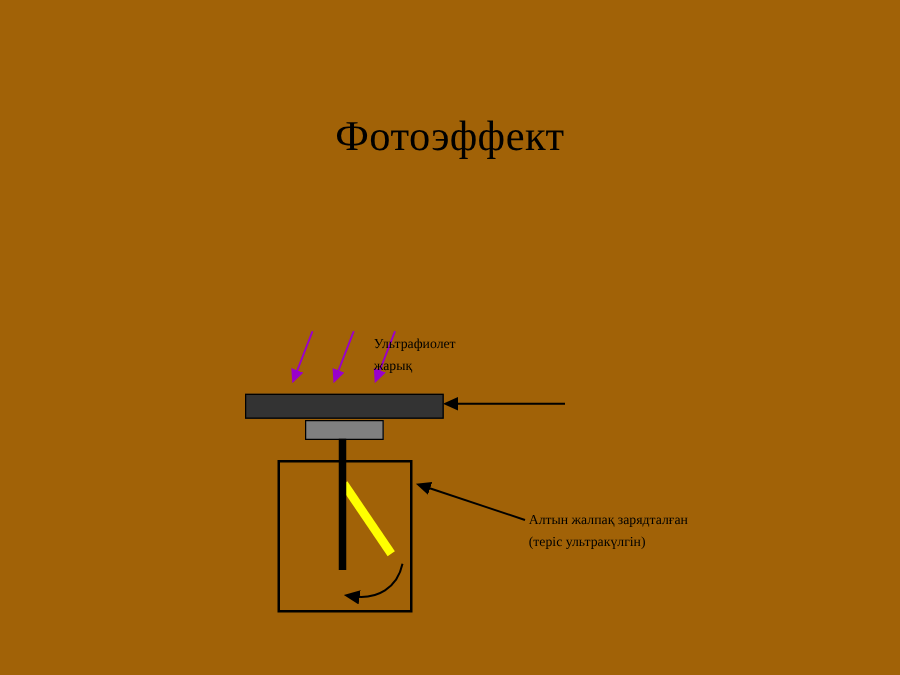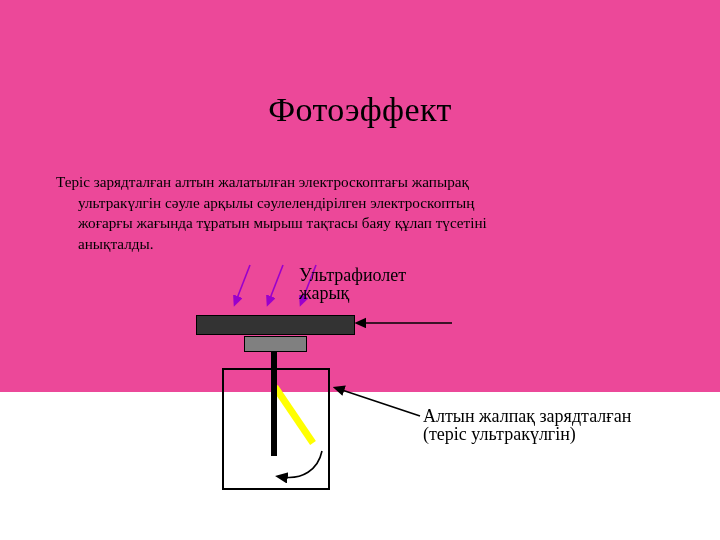--- a/index.html
+++ b/index.html
@@ -12,22 +12,22 @@
     height: 540px;
     position: relative;
     overflow: hidden;
     font-family: "Liberation Serif", "DejaVu Serif", serif;
     color: #000000;
   }
   #slide {
     position: absolute;
     left: 0; top: 0;
     width: 720px;
-    height: 392px;
-    background: #ec4899;
+    height: 540px;
+    background: #a16207;
   }
   #title {
     position: absolute;
     left: 0;
     top: 66px;
     width: 720px;
     text-align: center;
     font-size: 34px;
     line-height: 42px;
     font-weight: normal;
@@ -52,21 +52,21 @@
   
   #diagram {
     position: absolute;
     left: 0; top: 0;
     width: 720px; height: 540px;
     pointer-events: none;
   }
   .lbl {
     position: absolute;
     font-family: "Liberation Serif", "DejaVu Serif", serif;
-    font-size: 18px;
+    font-size: 11px;
     line-height: 18px;
     white-space: nowrap;
     color: #000;
   }
   #label-uv {
     left: 299px;
     top: 266px;
   }
   #label-zinc {
     left: 459px;
@@ -116,21 +116,20 @@
     background: transparent;
   }
 </style>
 </head>
 <body>
 
 <div id="slide">
 
   <h1 id="title">Фотоэффект</h1>
 
-  <p id="body-text" class="hanging">Теріс зарядталған алтын жалатылған электроскоптағы жапырақ ультракүлгін сәуле арқылы сәулелендірілген электроскоптың жоғарғы жағында тұратын мырыш тақтасы баяу құлап түсетіні анықталды.</p>
 
   <svg id="diagram" viewBox="0 0 720 540" xmlns="http://www.w3.org/2000/svg">
     <defs>
       <marker id="uvhead" markerWidth="7" markerHeight="7" refX="3.2" refY="3.2" orient="auto">
         <path d="M0,0 L7,3.2 L0,6.4 z" fill="#9900cc"></path>
       </marker>
       <marker id="blkhead" markerWidth="8" markerHeight="8" refX="3.6" refY="3.6" orient="auto">
         <path d="M0,0 L8,3.6 L0,7.2 z" fill="#000000"></path>
       </marker>
       <marker id="blkhead2" markerWidth="8" markerHeight="8" refX="3.6" refY="3.6" orient="auto">

